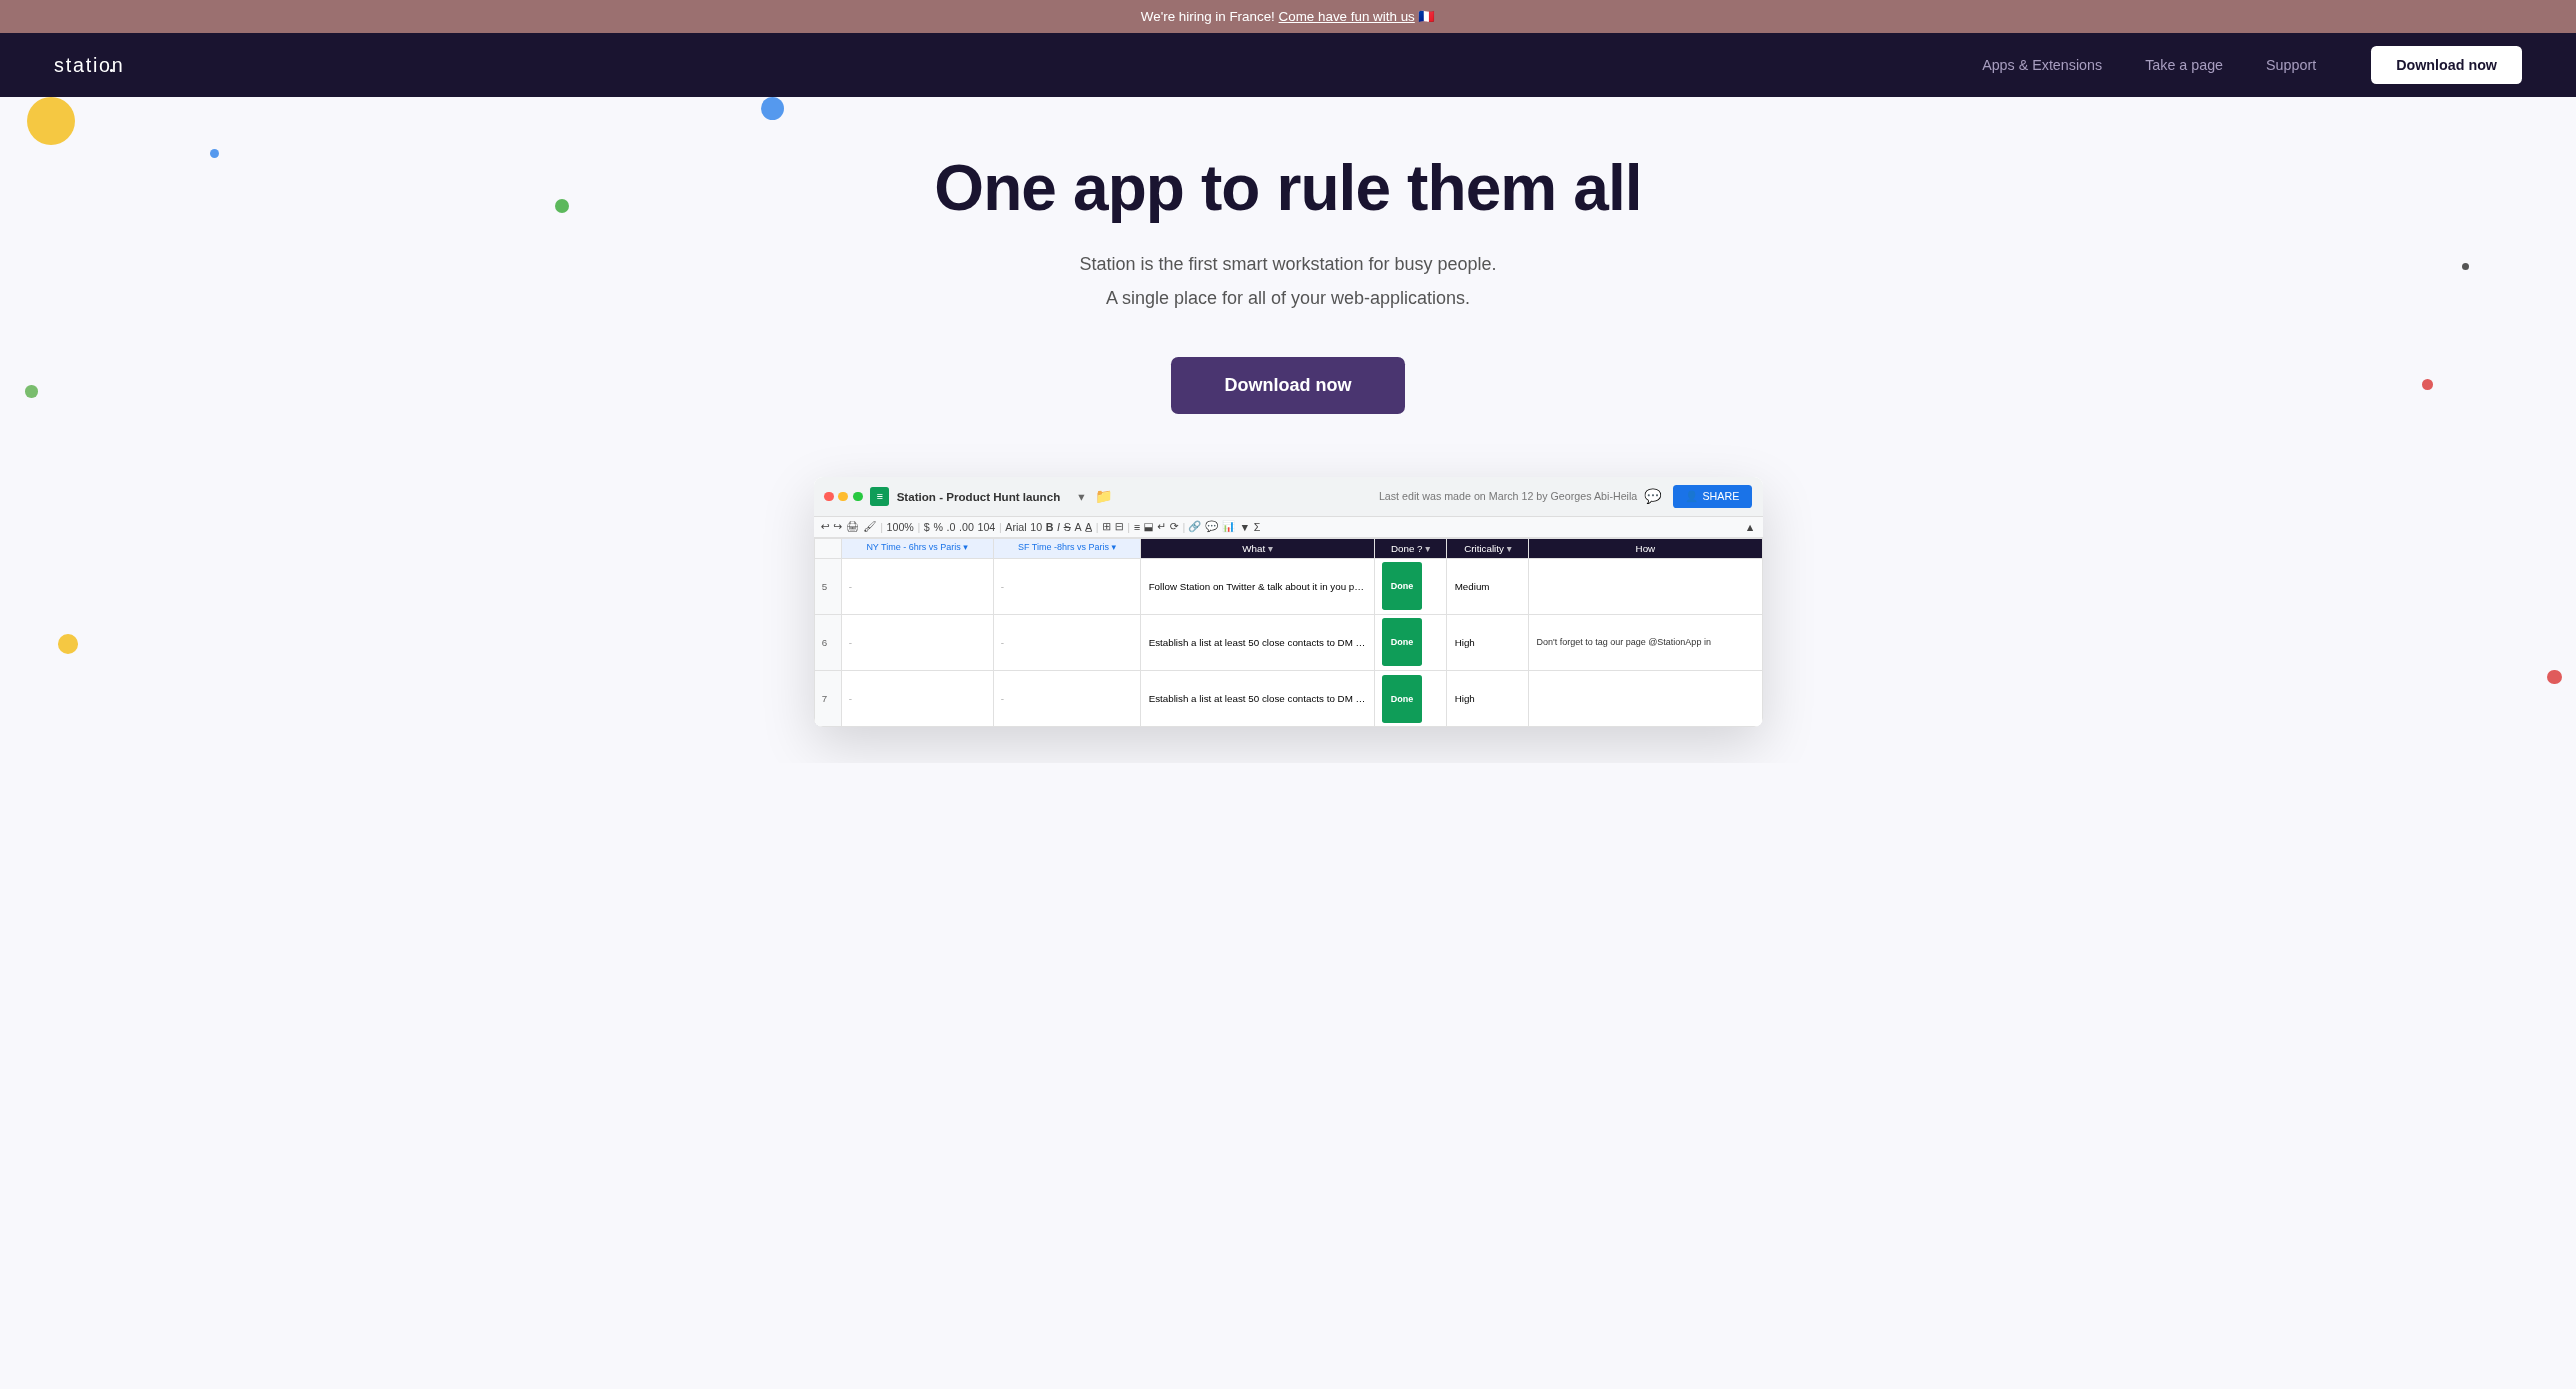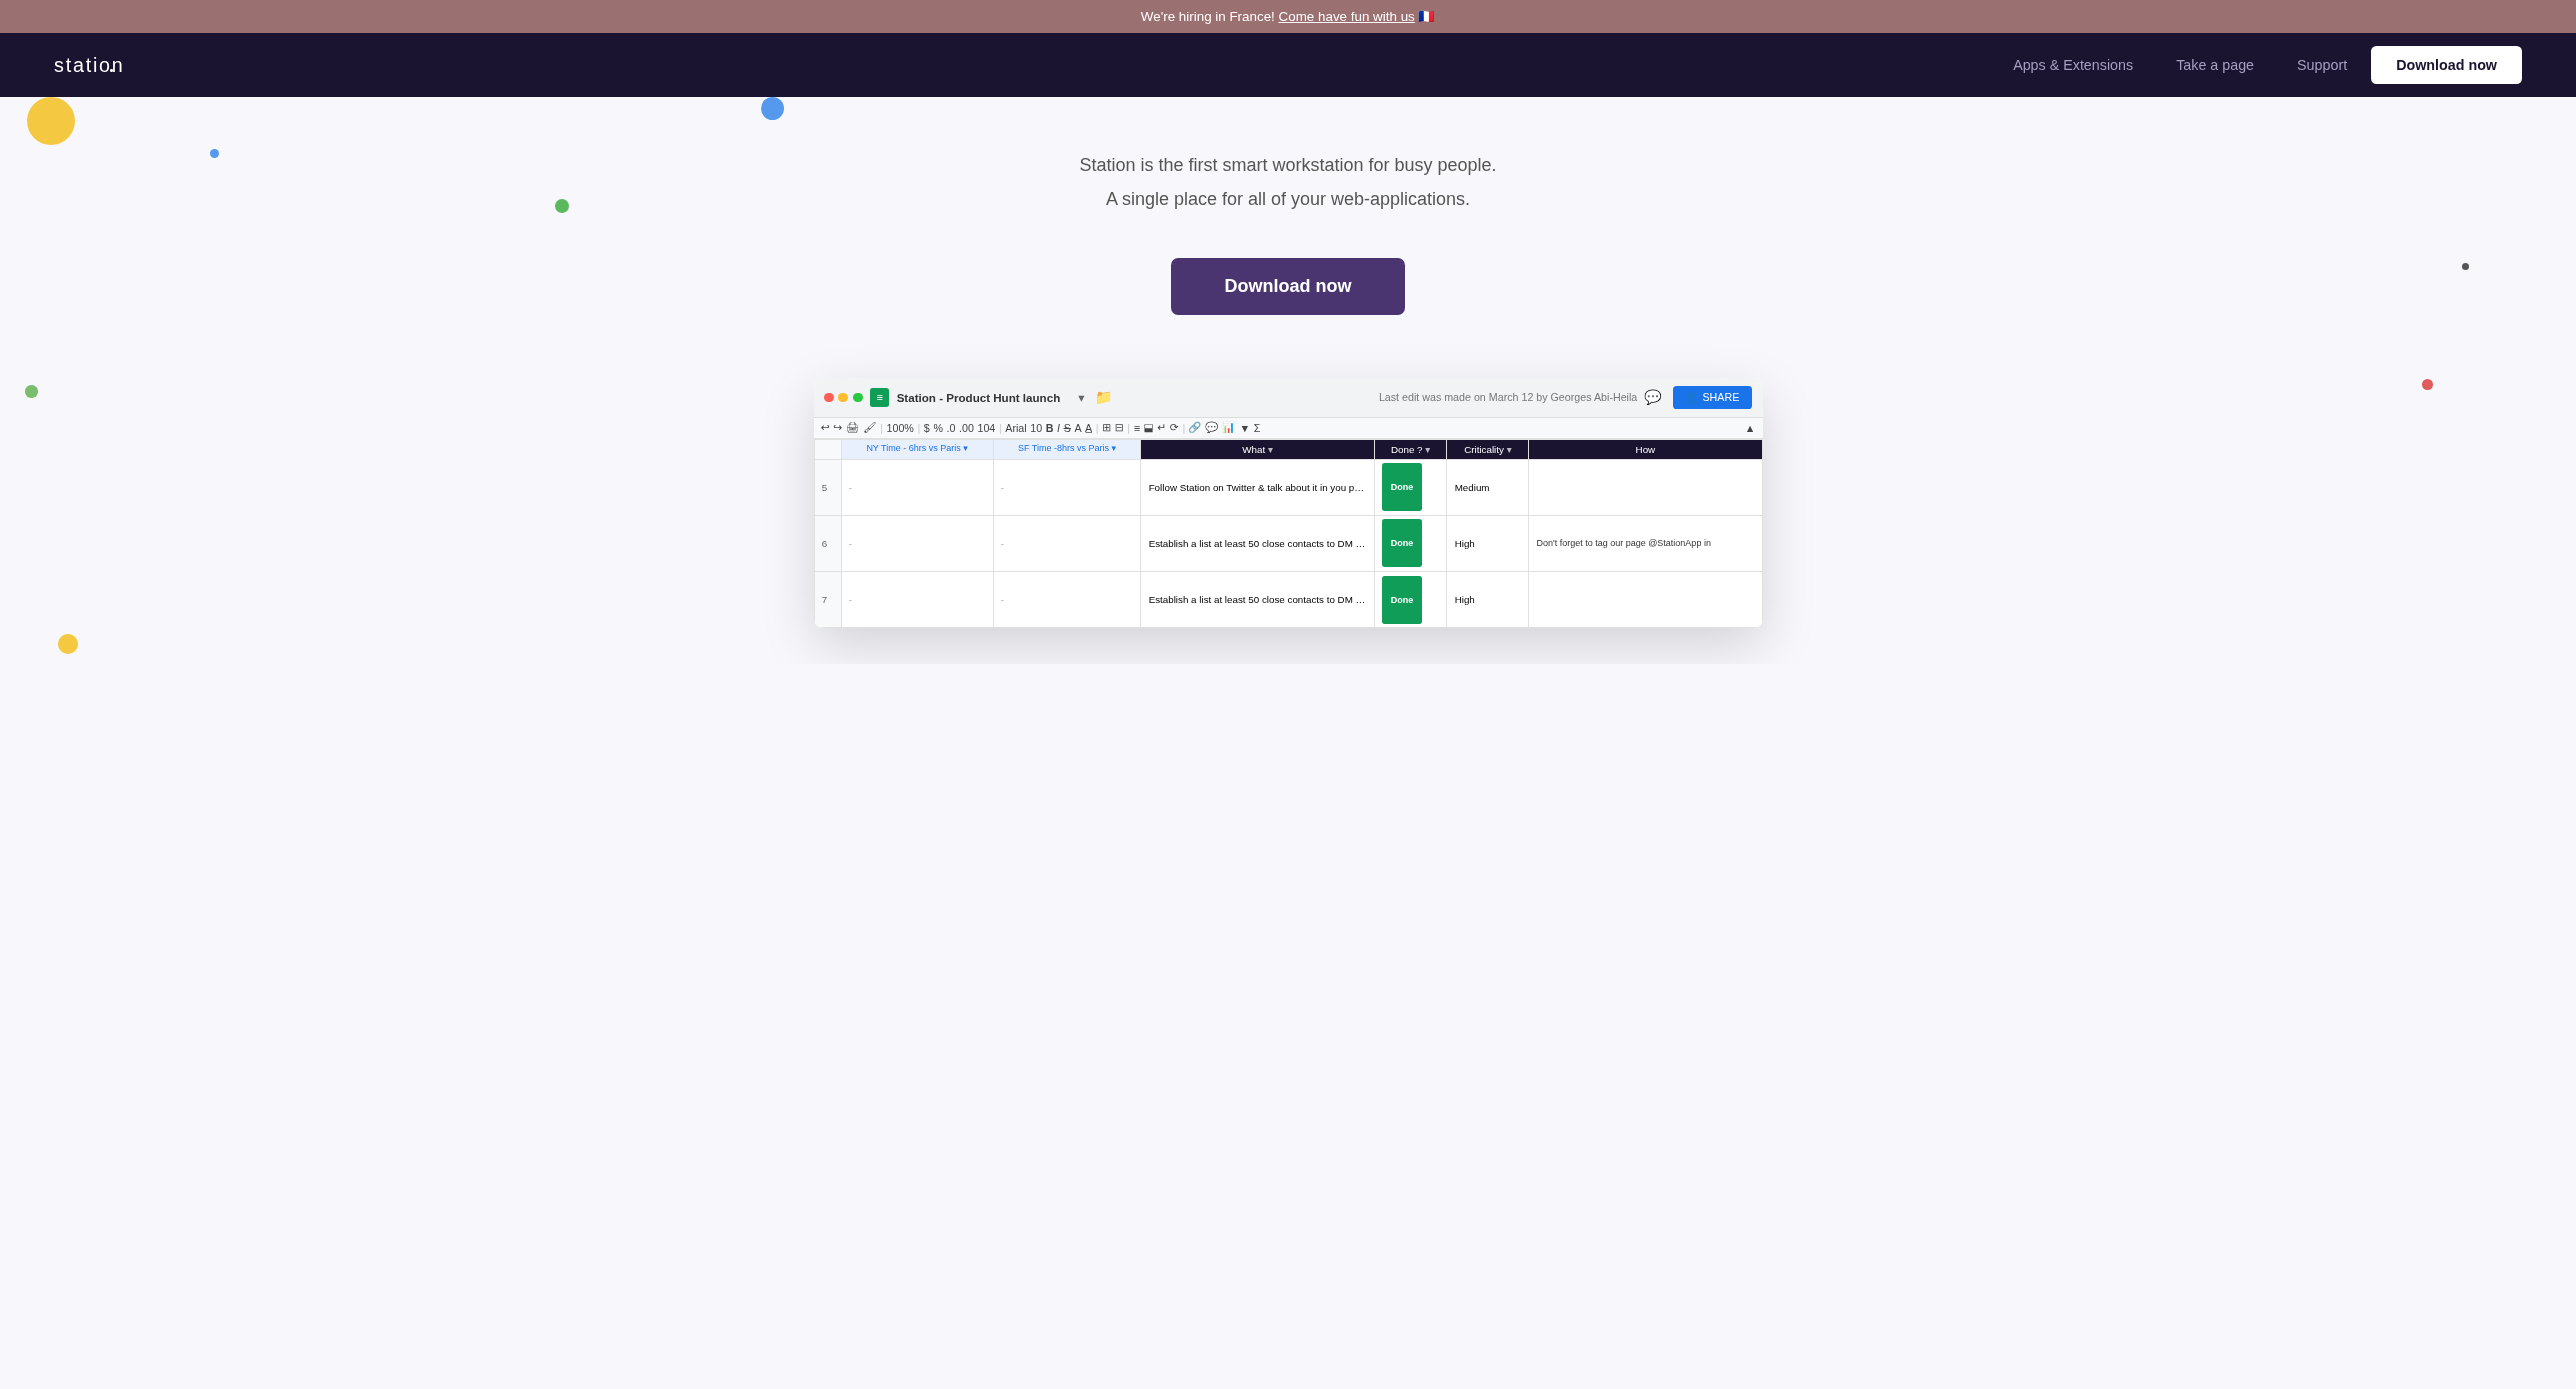--- a/index.html
+++ b/index.html
@@ -43,21 +43,21 @@
       border-radius: 50%;
       position: absolute;
       bottom: 3.6px;
       right: -0.9px;
     }
     .nav-links {
       display: flex;
       align-items: center;
       gap: 43px;
       list-style: none;
-      margin-right: 24px;
+      margin-right: 55px;
     }
     .nav-links a {
       color: #a89ec0;
       text-decoration: none;
       font-size: 14.3px;
       font-weight: 400;
     }
     .nav-cta {
       background: #fff;
       color: #1a1430;
@@ -258,20 +258,21 @@
   <div class="dot" style="background:#f5c842;width:48px;height:48px;top:0px;left:27px;"></div>
   <div class="dot" style="background:#5599ee;width:23px;height:23px;top:0px;left:761px;"></div>
   <div class="dot" style="background:#5599ee;width:9px;height:9px;top:52px;left:210px;"></div>
   <div class="dot" style="background:#5cb85c;width:14.3px;height:14.3px;top:102px;left:555px;"></div>
   <div class="dot" style="background:#555;width:7.2px;height:7.2px;top:166px;right:107px;"></div>
   <div class="dot" style="background:#7abd6e;width:12.5px;height:12.5px;top:288px;left:25px;"></div>
   <div class="dot" style="background:#e05b5b;width:10.7px;height:10.7px;top:282px;right:143px;"></div>
   <div class="dot" style="background:#f5c842;width:19.7px;height:19.7px;top:537px;left:58px;"></div>
   <div class="dot" style="background:#e05b5b;width:14.3px;height:14.3px;top:573px;right:14.3px;"></div>
 
+  <h1>One app to rule them all</h1>
   <p>Station is the first smart workstation for busy people.</p>
   <p>A single place for all of your web-applications.</p>
   <button class="hero-btn">Download now</button>
 
   <div class="app-preview">
     <div class="sheet-wrapper">
 
       <div class="sheet-titlebar">
         <div class="sheet-dots">
           <div class="sheet-dot" style="background:#ff5f57;"></div>

